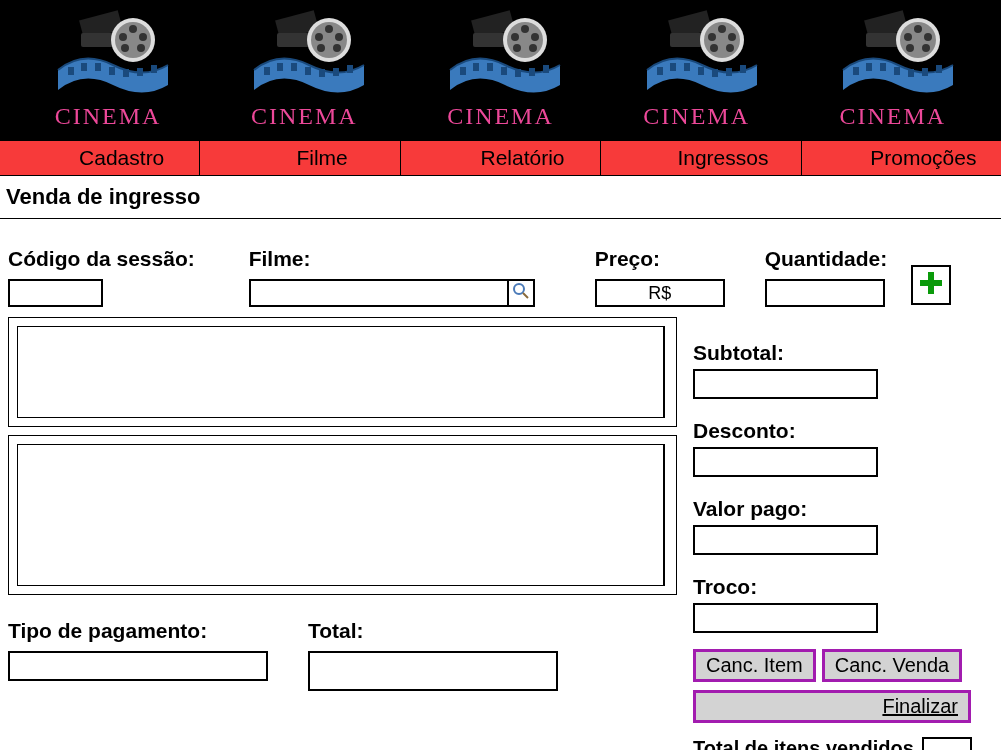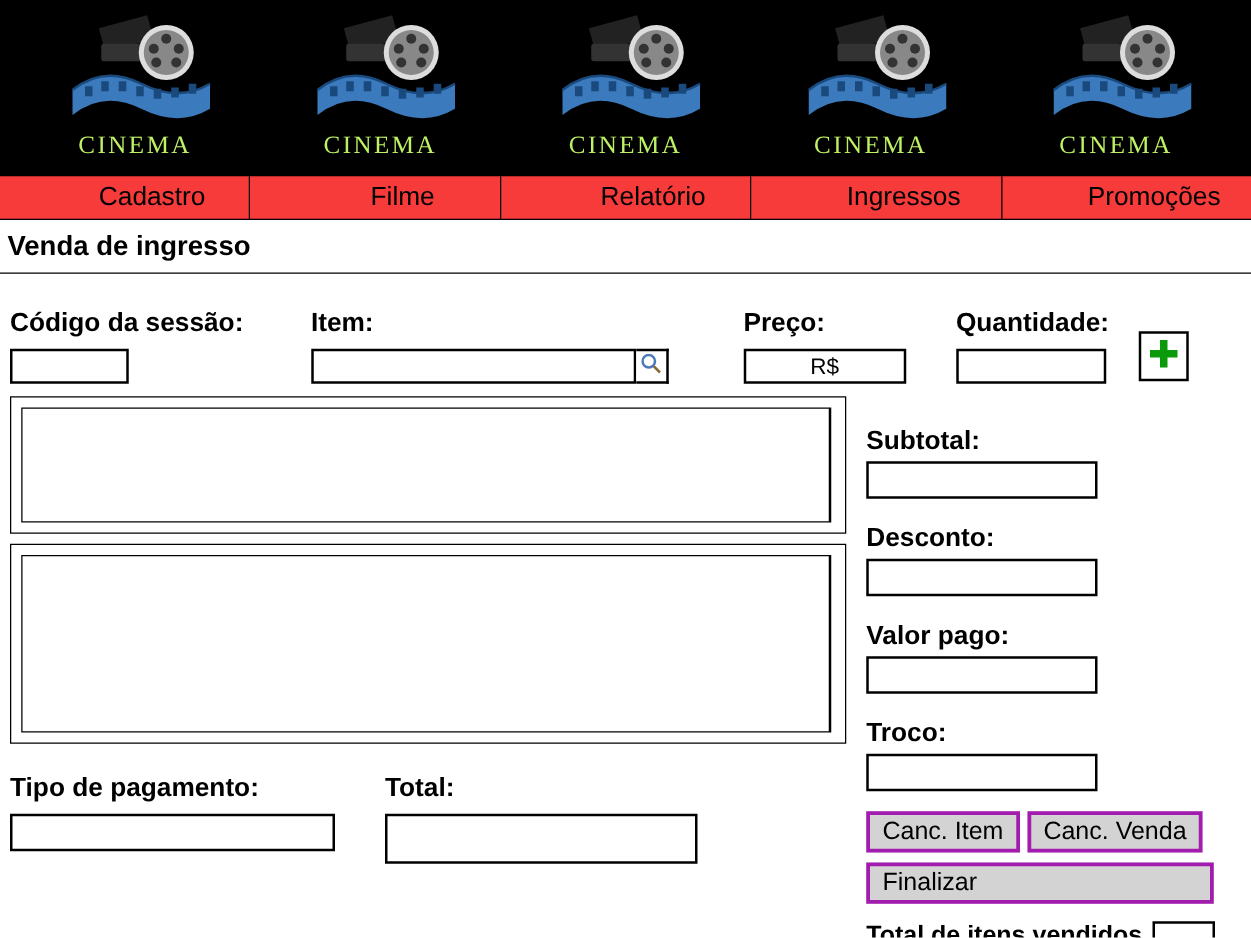--- a/index.html
+++ b/index.html
@@ -18,23 +18,23 @@
       flex-direction: column;
       align-items: center;
       width: 180px;
     }
     .logo-icon {
       width: 130px;
       height: 85px;
       position: relative;
     }
     .logo-label {
-      color: #bef264;
+      color: #ec4899;
       font-family: Georgia, serif;
-      font-size: 20px;
+      font-size: 24px;
       letter-spacing: 2px;
       margin-top: 8px;
     }
     
     .nav-bar {
       background: #f73a3a;
       height: 36px;
       display: flex;
       border-top: 1px solid #000;
       border-bottom: 1px solid #000;
@@ -176,21 +176,22 @@
     .action-btn {
       background: #d3d3d3;
       border: 3px solid #a21caf;
       font-size: 20px;
       padding: 2px 10px;
       cursor: pointer;
     }
     .finalize-btn {
       width: 278px;
       margin-top: 4px;
-      text-align: left;
+      text-align: right;
+      text-decoration: underline;
     }
     .total-items {
       display: flex;
       gap: 8px;
       margin-top: 10px;
       font-size: 20px;
       font-weight: bold;
     }
     .total-items-input {
       border: 2px solid #000;
@@ -348,21 +349,21 @@
 </div>
 
 <div class="page-title">Venda de ingresso</div>
 
 <div class="form-row">
   <div class="field">
     <div class="field-label">Código da sessão:</div>
     <input class="field-input input-sessao" value="" style="">
   </div>
   <div class="field" style="margin-left:30px;">
-    <div class="field-label">Item:</div>
+    <div class="field-label">Filme:</div>
     <div class="input-filme-wrap">
       <input class="field-input input-filme" value="" style="">
       <div class="search-btn">
         <span>
           <svg width="16" height="16" viewBox="0 0 16 16">
               <circle cx="6" cy="6" r="5" fill="none" stroke="#4a7ab8" stroke-width="2"></circle>
               <line x1="10" y1="10" x2="15" y2="15" stroke="#8a6a3a" stroke-width="2"></line>
             </svg>
         </span>
       </div>

